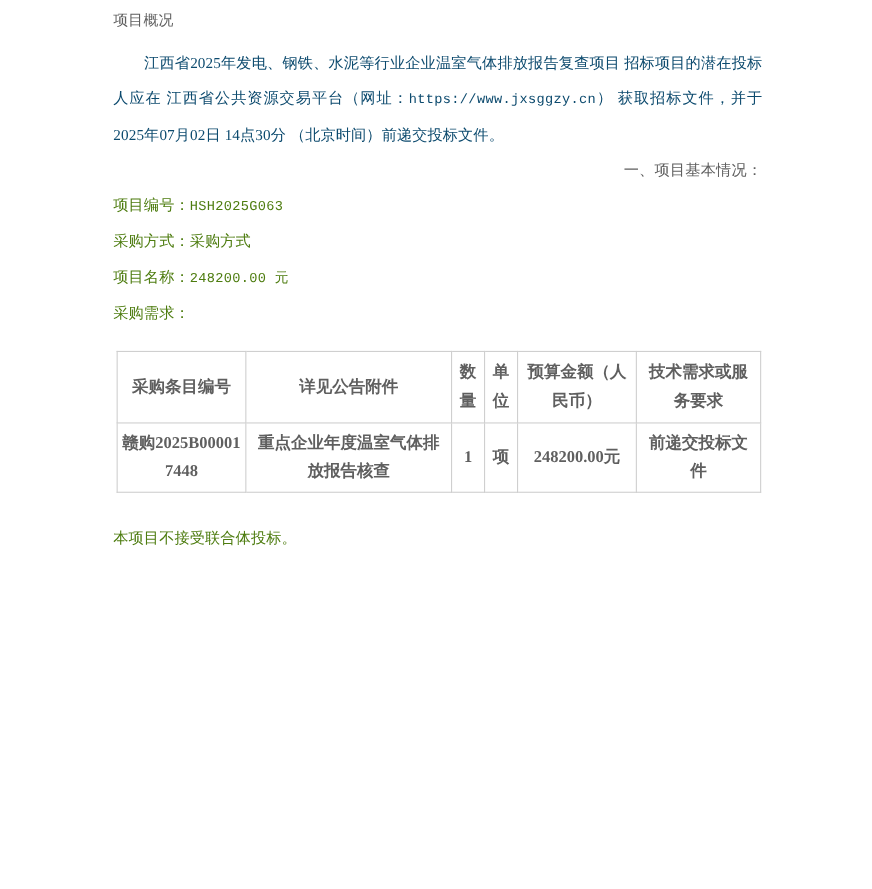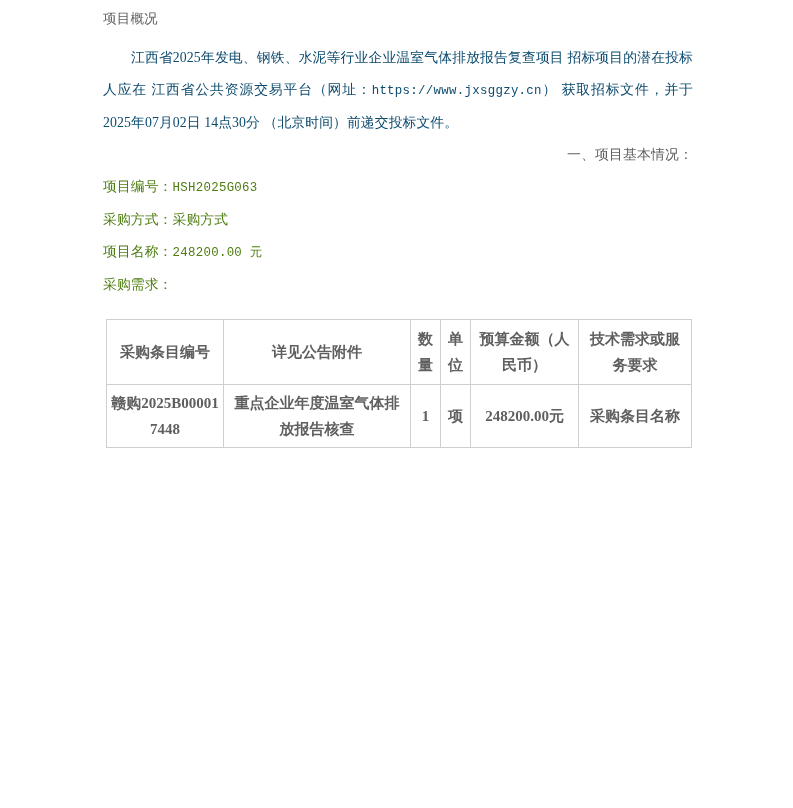--- a/index.html
+++ b/index.html
@@ -146,24 +146,25 @@
           <td>单位</td>
           <td>预算金额（人民币）</td>
           <td>技术需求或服务要求</td>
         </tr>
         <tr class="body-row">
           <td>赣购2025B000017448</td>
           <td>重点企业年度温室气体排放报告核查</td>
           <td>1</td>
           <td>项</td>
           <td>248200.00元</td>
-          <td>采购条目名称</td>
+          <td>前递交投标文件</td>
         </tr>
       </tbody>
     </table>
 
     <div class="spacer-after-table"></div>
 
 
+    <p class="field-line">本项目不接受联合体投标。</p>
 
 
   </div>
 </div>
 
 </body></html>

